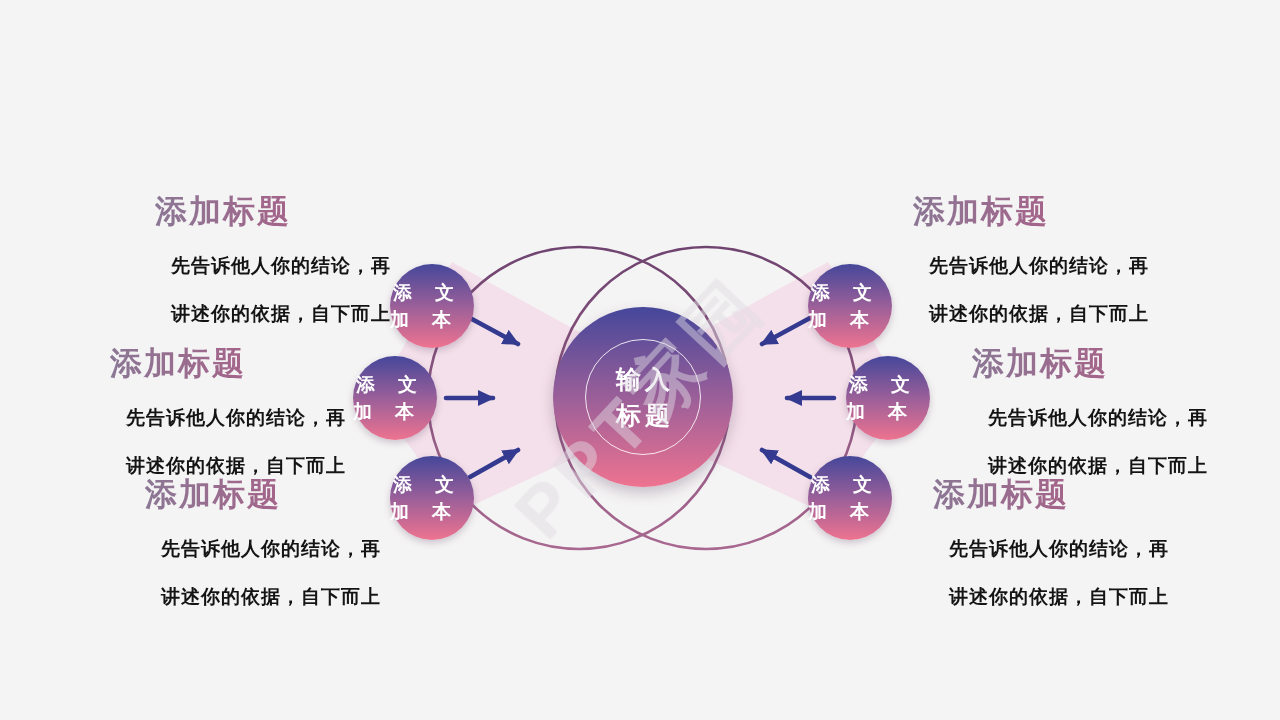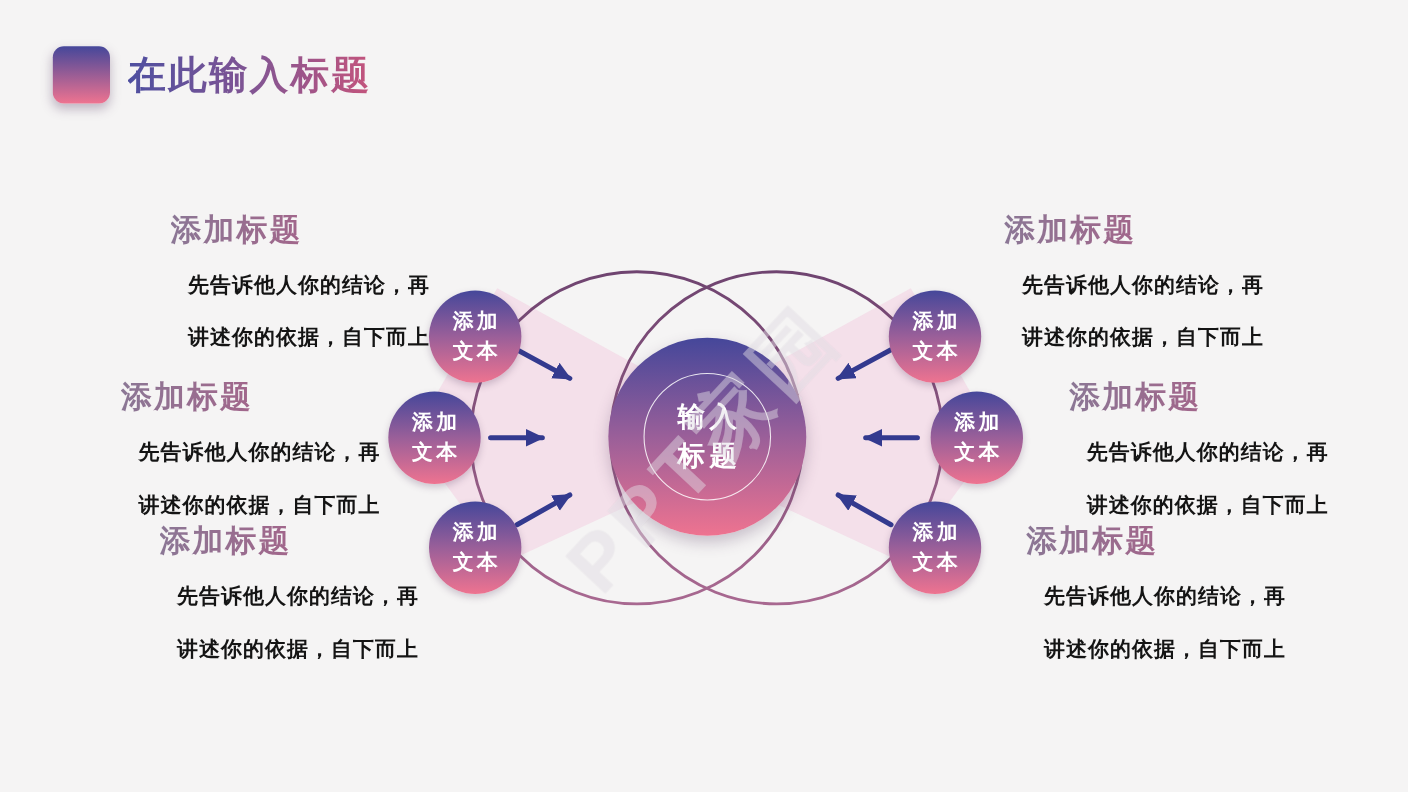--- a/index.html
+++ b/index.html
@@ -37,53 +37,49 @@
   .ring{fill:none;stroke:url(#ringGrad);stroke-width:2.6px;}
   .wedge{fill:var(--wedge);fill-opacity:.92;}
   .arrow-line{stroke:var(--arrow);stroke-width:4.6px;stroke-linecap:round;}
   #ringStopTop{stop-color:var(--ring-top);}
   #ringStopBottom{stop-color:var(--ring-bottom);}
   .arrow-head{fill:var(--arrow);}
 
   
   .node{position:absolute;width:84px;height:84px;border-radius:50%;z-index:2;
     background:linear-gradient(180deg,var(--accent-top) 0%,var(--accent-mid) 50%,var(--accent-bottom) 100%);
-    display:flex;flex-direction:column;align-items:center;justify-content:center;
+    display:flex;flex-direction:row;align-items:center;justify-content:center;
     color:#fff;font-weight:700;font-size:19px;line-height:27px;letter-spacing:3px;text-indent:3px;
     box-shadow:0 3px 7px rgba(80,50,90,.25);}
   .center-node{position:absolute;left:553px;top:307px;width:180px;height:180px;border-radius:50%;z-index:3;
     background:linear-gradient(180deg,var(--accent-top) 0%,var(--accent-mid) 50%,var(--accent-bottom) 100%);
     display:flex;align-items:center;justify-content:center;
     box-shadow:0 6px 14px rgba(80,50,90,.28);}
   .center-ring{width:116px;height:116px;border-radius:50%;border:1.6px solid rgba(255,255,255,.85);
     display:flex;flex-direction:column;align-items:center;justify-content:center;
     color:#fff;font-weight:700;font-size:25px;line-height:36px;letter-spacing:4px;text-indent:4px;}
 
   
   .tb{position:absolute;z-index:4;}
-  .tb h3{font-size:28px;font-weight:700;letter-spacing:2px;margin:0 0 13px 0;
+  .tb h3{font-size:32px;font-weight:700;letter-spacing:2px;margin:0 0 13px 0;
     background:linear-gradient(90deg,var(--header-a),var(--header-b));
     -webkit-background-clip:text;background-clip:text;color:transparent;}
   .tb p{font-size:19px;font-weight:700;color:var(--body-text);line-height:32px;letter-spacing:1px;margin:16px;}
 
   
   .watermark{position:absolute;left:640px;top:408px;z-index:10;pointer-events:none;
     transform:translate(-50%,-50%) rotate(-47deg);
     font-size:72px;font-weight:700;letter-spacing:8px;color:rgba(255,255,255,.30);
     text-shadow:0 0 1px rgba(170,160,180,.25);white-space:nowrap;}
 </style>
 </head>
 <body>
 
 <div class="slide">
 
-  <div class="title-row">
-    <div class="title-chip"></div>
-    <div class="page-title">在此输入标题</div>
-  </div>
 
   <svg class="diagram" width="1280" height="720" viewBox="0 0 1280 720">
     <defs>
       <linearGradient id="ringGrad" x1="0" y1="0" x2="0" y2="1">
         <stop id="ringStopTop" offset="0"></stop>
         <stop id="ringStopBottom" offset="1"></stop>
       </linearGradient>
       <marker id="ah" markerUnits="userSpaceOnUse" markerWidth="20" markerHeight="18" refX="15" refY="8" orient="auto">
         <path class="arrow-head" d="M0,0 L17,8 L0,16 z"></path>
       </marker>

